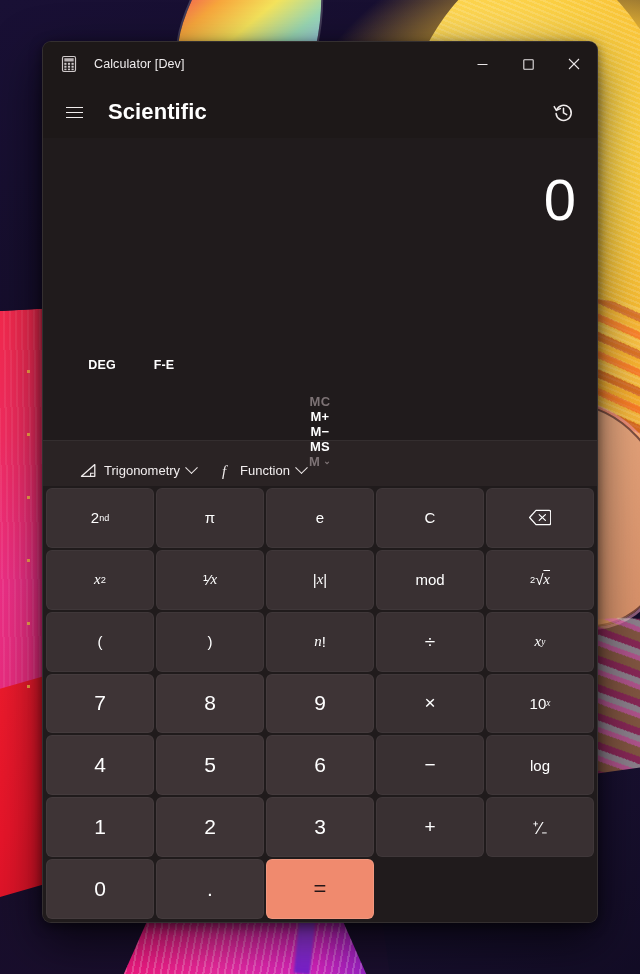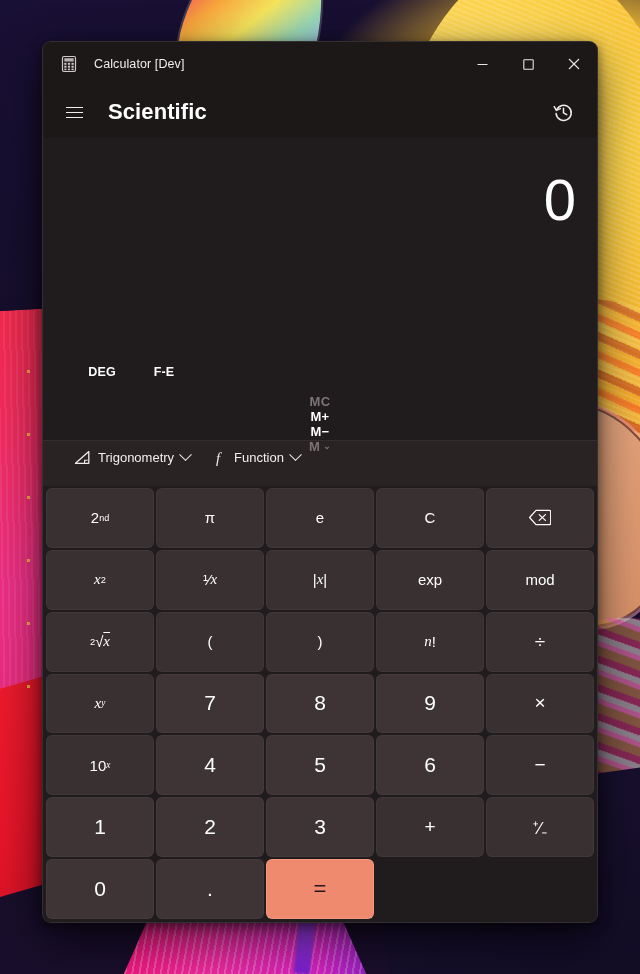--- a/index.html
+++ b/index.html
@@ -246,23 +246,22 @@
     font-weight: 300;
     line-height: 1;
     height: 72px;
     display: flex; align-items: center; justify-content: flex-end;
     letter-spacing: -1px;
   }
   .toggle-row {
     margin-top: auto;
     height: 44px;
     display: flex;
-    align-items: center;
-    padding-left: 14px;
-    margin-left: 14px;
+    align-items: flex-start;
+    padding-left: 28px;
   }
   .toggle-btn {
     min-width: 62px;
     height: 30px;
     padding: 0 10px;
     display: flex; align-items: center; justify-content: center;
     color: #ffffff;
     font-size: 12.5px;
     font-weight: bold;
     border-radius: 4px;
@@ -291,22 +290,22 @@
     margin-left: 3px;
     position: relative;
     top: -1px;
   }
 
   
   .dropdown-bar {
     flex: 0 0 46px;
     background: #2a2324;
     display: flex;
-    align-items: flex-start;
-    padding-left: 22px;
+    align-items: flex-end;
+    padding-left: 28px;
     border-top: 1px solid rgba(255,255,255,.05);
   }
   .dd {
     display: flex;
     align-items: center;
     height: 32px;
     padding: 0 9px;
     border-radius: 4px;
     color: #f2eeef;
     font-size: 13px;
@@ -432,20 +431,21 @@
 
       <div class="toggle-row">
         <div class="toggle-btn">DEG</div>
         <div class="toggle-btn">F-E</div>
       </div>
 
       <div class="memory-row">
         <div class="mem-btn disabled">MC</div>
         <div class="mem-btn">M+</div>
         <div class="mem-btn">M−</div>
+        <div class="mem-btn">MS</div>
         <div class="mem-btn disabled">
           <span>M</span>
             <span class="mem-chevron">⌄</span>
         </div>
       </div>
     </div>
 
     <div class="dropdown-bar">
       <div class="dd">
         <svg width="17" height="15" viewBox="0 0 17 15">
@@ -478,40 +478,40 @@
         </div>
         <div class="key fn">
           <span class="math">x</span>
           <span class="sup">2</span>
         </div>
         <div class="key fn">
           <span class="frac">¹⁄</span>
           <span class="math">x</span>
         </div>
         <div class="key fn">|<span class="math">x</span>|</div>
-        <div class="key fn">exp</div>
         <div class="key fn">mod</div>
         <div class="key fn"><span class="sup">2</span>√<span class="math" style="text-decoration:overline">x</span></div>
         <div class="key fn">(</div>
         <div class="key fn">)</div>
         <div class="key fn"><span class="math">n</span>!</div>
         <div class="key op">÷</div>
         <div class="key fn">
           <span class="math">x</span>
           <span class="sup math">y</span>
         </div>
         <div class="key num">7</div>
         <div class="key num">8</div>
         <div class="key num">9</div>
         <div class="key op">×</div>
         <div class="key fn">10<span class="sup math">x</span></div>
         <div class="key num">4</div>
         <div class="key num">5</div>
         <div class="key num">6</div>
         <div class="key op">−</div>
+        <div class="key fn">log</div>
         <div class="key num">1</div>
         <div class="key num">2</div>
         <div class="key num">3</div>
         <div class="key op">+</div>
         <div class="key fn">
           <span style="font-size:17px">⁺⁄₋</span>
         </div>
         <div class="key num">0</div>
         <div class="key num">.</div>
         <div class="key equals">=</div>

